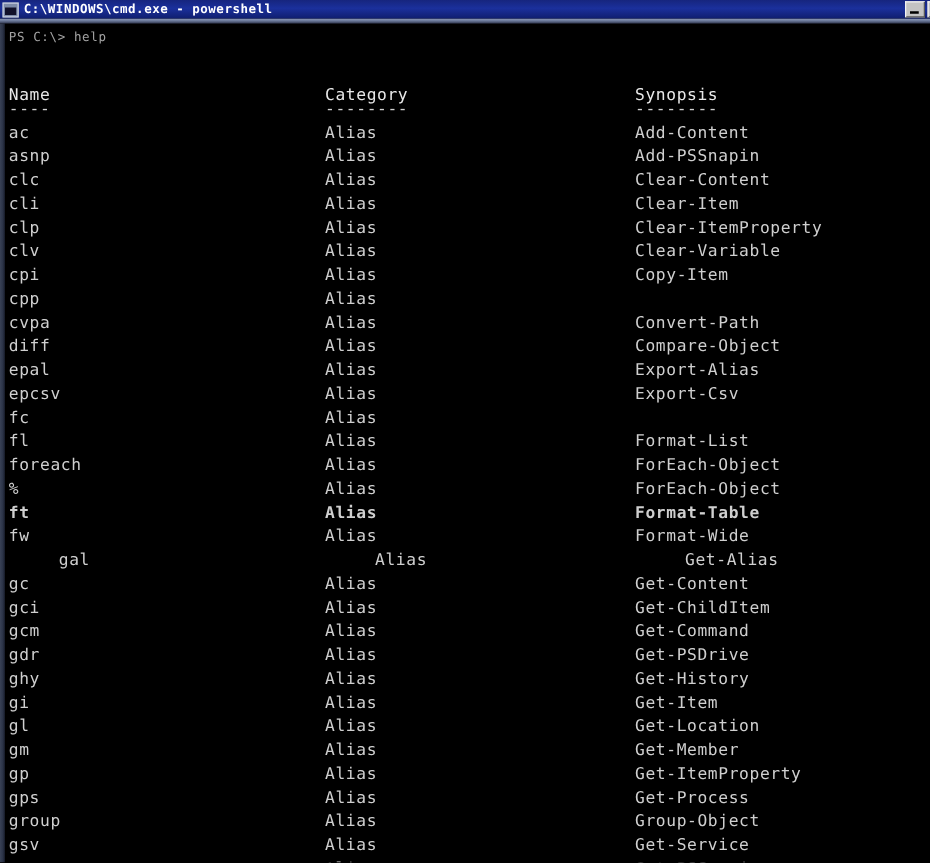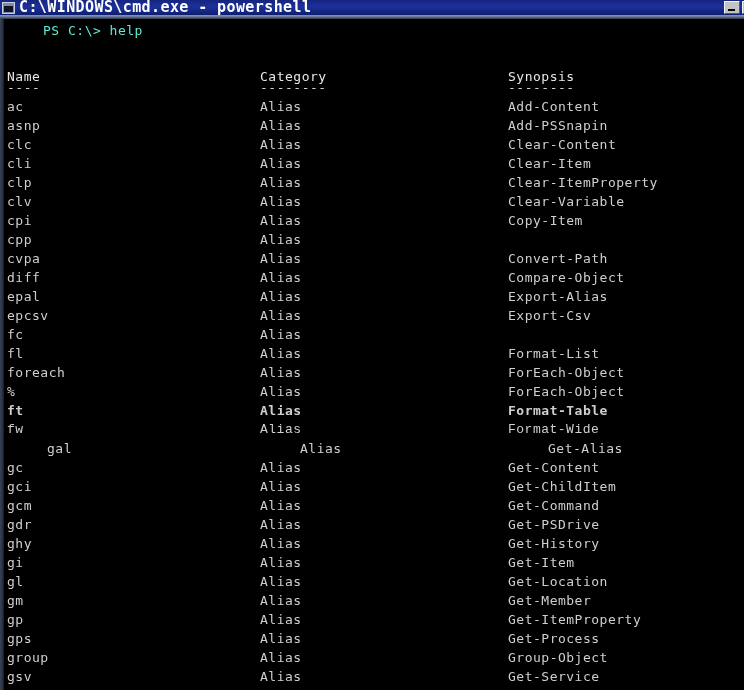--- a/index.html
+++ b/index.html
@@ -51,21 +51,21 @@
     position: absolute;
     left: 1px;
     top: 3px;
     width: 9px;
     height: 6px;
     background: #11112a;
   }
   #titlebar-text {
     color: #ffffff;
     font-family: "DejaVu Sans Mono", "Liberation Mono", monospace;
-    font-size: 15px;
+    font-size: 10px;
     font-weight: bold;
     letter-spacing: 0.4px;
     white-space: nowrap;
     line-height: 15px;
     flex: 0 0 auto;
   }
   #titlebar-buttons {
     position: absolute;
     right: -14px;
     top: 1px;
@@ -137,24 +137,23 @@
     font-size: 13px;
     line-height: 19px;
     overflow: hidden;
   }
 
   #prompt-line {
     position: absolute;
     top: 2px;
     left: 3px;
     white-space: pre;
-    color: #5eead4;
-    font-size: 13px;
+    color: #a3a3a3;
+    font-size: 10px;
     letter-spacing: 0.5px;
-    margin-left: 36px;
   }
 
   .row {
     position: absolute;
     left: 0;
     width: 740px;
     height: 19px;
   }
   .col-name {
     position: absolute;
@@ -289,21 +288,21 @@
         <div class="row" style="top: 363px;">
           <span class="col-name">%</span>
           <span class="col-category">Alias</span>
           <span class="col-synopsis">ForEach-Object</span>
         </div>
         <div class="row" style="top: 382px; font-weight: bold;">
           <span class="col-name">ft</span>
           <span class="col-category">Alias</span>
           <span class="col-synopsis">Format-Table</span>
         </div>
-        <div class="row" style="top: 401px; font-family: Liberation Mono, monospace;">
+        <div class="row" style="top: 401px;">
           <span class="col-name">fw</span>
           <span class="col-category">Alias</span>
           <span class="col-synopsis">Format-Wide</span>
         </div>
         <div class="row" style="top: 420px; margin-left: 40px;">
           <span class="col-name">gal</span>
           <span class="col-category">Alias</span>
           <span class="col-synopsis">Get-Alias</span>
         </div>
         <div class="row" style="top: 439px;">

